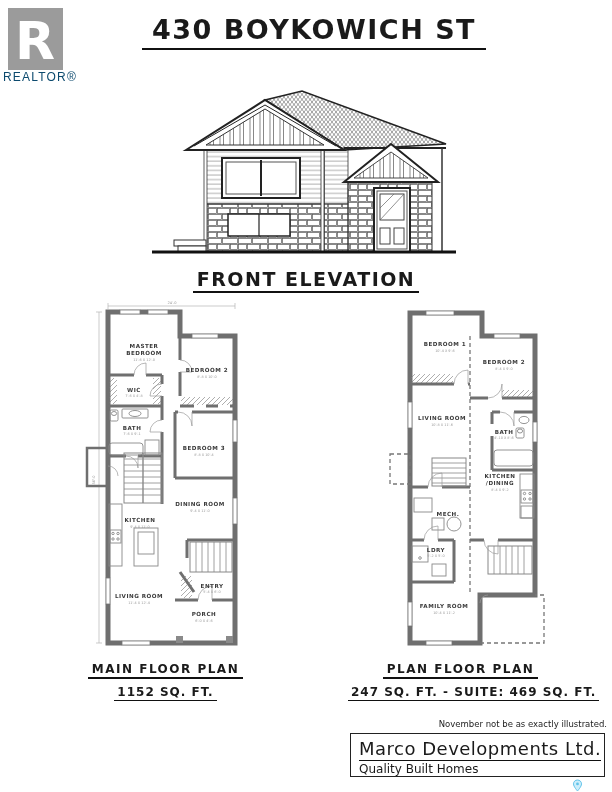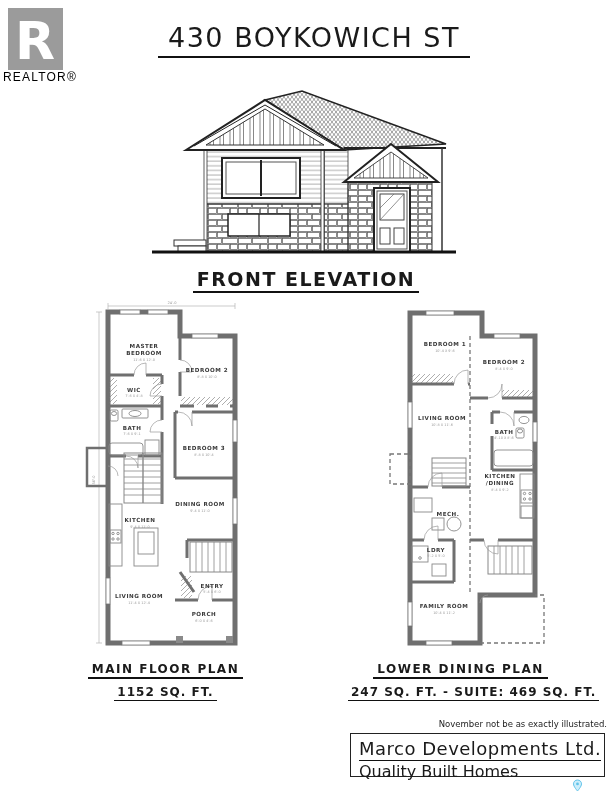--- a/index.html
+++ b/index.html
@@ -5,28 +5,28 @@
   html,body{margin:0;padding:0;background:#e8e8e8;}
   #page{
     position:relative;width:612px;height:792px;background:#ffffff;
     margin:0 auto;overflow:hidden;
     font-family:"DejaVu Sans","Liberation Sans",sans-serif;color:#1a1a1a;
   }
   
   #realtor-logo{position:absolute;left:8px;top:8px;width:55px;height:62px;}
   #realtor-word{
     position:absolute;left:3px;top:70px;width:72px;
-    font-size:12px;color:#000000;letter-spacing:1.2px;font-family:"Liberation Sans",sans-serif;
+    font-size:12px;color:#0c4a6e;letter-spacing:1.2px;font-family:"Liberation Sans",sans-serif;
   }
   #page-title{
     position:absolute;left:138px;top:14px;width:352px;text-align:center;
   }
   #page-title span{
-    display:inline-block;font-size:27px;font-weight:400;letter-spacing:1.5px;
-    border-bottom:2.5px solid #111;padding:0 10px 3px 10px;white-space:nowrap;margin-top:8px;
+    display:inline-block;font-size:27px;font-weight:700;letter-spacing:1.5px;
+    border-bottom:2.5px solid #111;padding:0 10px 3px 10px;white-space:nowrap;
   }
   
   .caption{position:absolute;text-align:center;}
   .caption .big{
     display:inline-block;font-size:12px;font-weight:600;letter-spacing:1.5px;
     border-bottom:2px solid #111;padding:0 4px 1px 4px;white-space:nowrap;
   }
   .caption .small{
     display:block;margin-top:2px;
   }
@@ -44,21 +44,21 @@
     font-size:8.5px;color:#222;
   }
   #builder-box{
     position:absolute;left:350px;top:733px;width:255px;height:44px;
     border:1.5px solid #222;background:#fff;padding:4px 0 0 8px;box-sizing:border-box;
   }
   #builder-name{
     display:inline-block;font-size:18px;letter-spacing:0.5px;
     border-bottom:1.5px solid #111;padding-bottom:1px;white-space:nowrap;
   }
-  #builder-tagline{display:block;font-size:16px;margin-top:1px;}
+  #builder-tagline{display:block;font-size:12px;margin-top:1px;}
   #map-pin{position:absolute;left:572px;top:779px;width:11px;height:13px;}
   
   #elevation-wrap{position:absolute;left:148px;top:82px;width:316px;height:184px;}
   #main-plan-wrap{position:absolute;left:82px;top:300px;width:178px;height:356px;}
   #lower-plan-wrap{position:absolute;left:388px;top:302px;width:160px;height:352px;}
   svg text{font-family:"DejaVu Sans","Liberation Sans",sans-serif;}
   .room-label{font-size:5.6px;letter-spacing:0.5px;fill:#3a3a3a;text-anchor:middle;font-weight:600;}
   .room-dim{font-size:3.4px;fill:#9a9a9a;text-anchor:middle;}
   .plan-dim{font-size:3.6px;fill:#9a9a9a;text-anchor:middle;}
 </style>
@@ -413,21 +413,21 @@
       <text class="room-dim" x="98" y="189">8'-4 X 9'-2</text>
       <text class="room-label" x="46" y="214">MECH.</text>
       <text class="room-label" x="34" y="250">LDRY</text>
       <text class="room-dim" x="34" y="255">5'-2 X 5'-0</text>
       <text class="room-label" x="42" y="306">FAMILY ROOM</text>
       <text class="room-dim" x="42" y="312">10'-4 X 11'-2</text>
     </g>
   </svg>
 
   <div id="lower-caption" class="caption">
-    <span class="big">LOWER DINING PLAN</span>
+    <span class="big">PLAN FLOOR PLAN</span>
     <span class="small"><span>247 SQ. FT. - SUITE: 469 SQ. FT.</span></span>
   </div>
 
   <div id="disclaimer">November not be as exactly illustrated.</div>
 
   <div id="builder-box">
     <span id="builder-name">Marco Developments Ltd.</span>
     <span id="builder-tagline">Quality Built Homes</span>
   </div>
 

